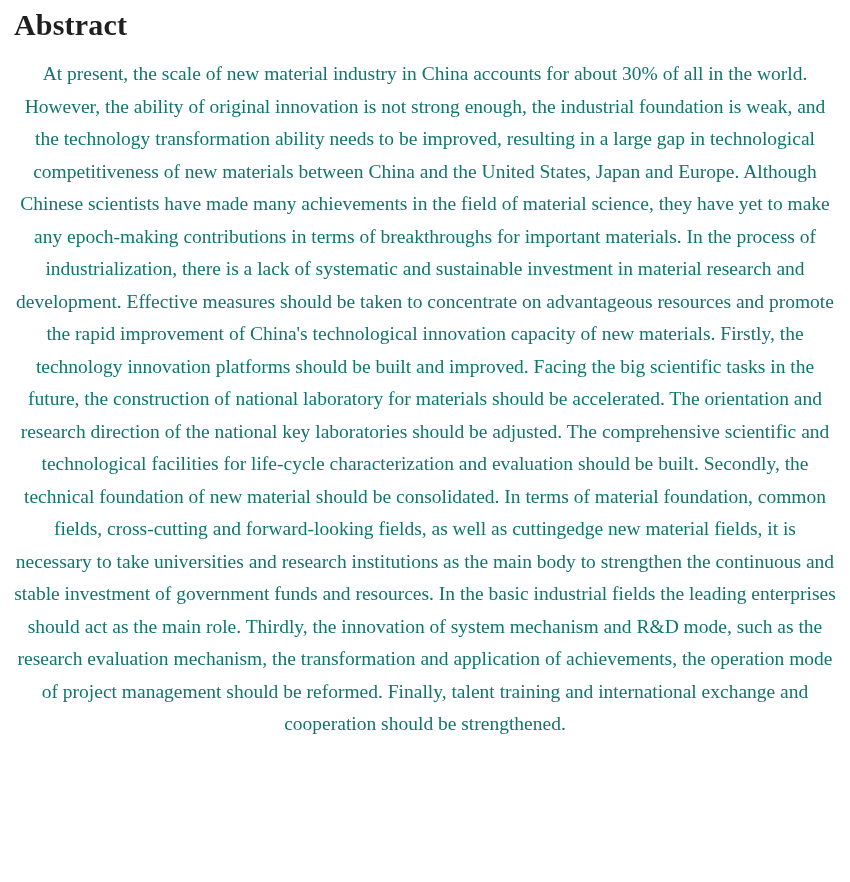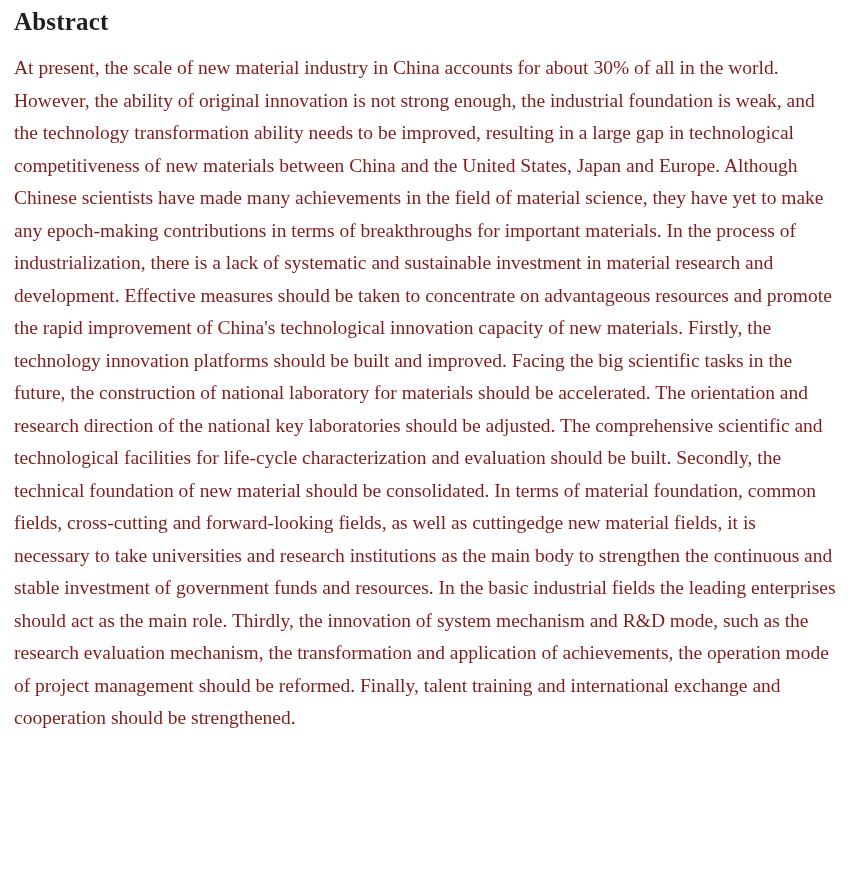--- a/index.html
+++ b/index.html
@@ -12,32 +12,32 @@
       font-family: "Liberation Serif", serif;
       color: #2a2a2a;
       -webkit-font-smoothing: antialiased;
     }
     .abstract-section {
       padding: 8px 14px 16px 14px;
       box-sizing: border-box;
     }
     .abstract-heading {
       font-family: "Liberation Serif", serif;
-      font-size: 25px;
+      font-size: 30px;
       font-weight: 700;
       color: #1f1f1f;
       margin: 0 0 16px 0;
       letter-spacing: 0.2px;
     }
     .abstract-body {
       font-size: 19.5px;
       line-height: 32.5px;
       margin: 0;
-      text-align: left;
-      color: #7f1d1d;
+      text-align: center;
+      color: #0f766e;
     }
   </style>
 </head>
 <body>
 
 <section class="abstract-section">
   <h2 class="abstract-heading">Abstract</h2>
   <p class="abstract-body">At present, the scale of new material industry in China accounts for about 30% of all in the world. However, the ability of original innovation is not strong enough, the industrial foundation is weak, and the technology transformation ability needs to be improved, resulting in a large gap in technological competitiveness of new materials between China and the United States, Japan and Europe. Although Chinese scientists have made many achievements in the field of material science, they have yet to make any epoch-making contributions in terms of breakthroughs for important materials. In the process of industrialization, there is a lack of systematic and sustainable investment in material research and development. Effective measures should be taken to concentrate on advantageous resources and promote the rapid improvement of China's technological innovation capacity of new materials. Firstly, the technology innovation platforms should be built and improved. Facing the big scientific tasks in the future, the construction of national laboratory for materials should be accelerated. The orientation and research direction of the national key laboratories should be adjusted. The comprehensive scientific and technological facilities for life-cycle characterization and evaluation should be built. Secondly, the technical foundation of new material should be consolidated. In terms of material foundation, common fields, cross-cutting and forward-looking fields, as well as cuttingedge new material fields, it is necessary to take universities and research institutions as the main body to strengthen the continuous and stable investment of government funds and resources. In the basic industrial fields the leading enterprises should act as the main role. Thirdly, the innovation of system mechanism and R&amp;D mode, such as the research evaluation mechanism, the transformation and application of achievements, the operation mode of project management should be reformed. Finally, talent training and international exchange and cooperation should be strengthened.</p>
 </section>
 

